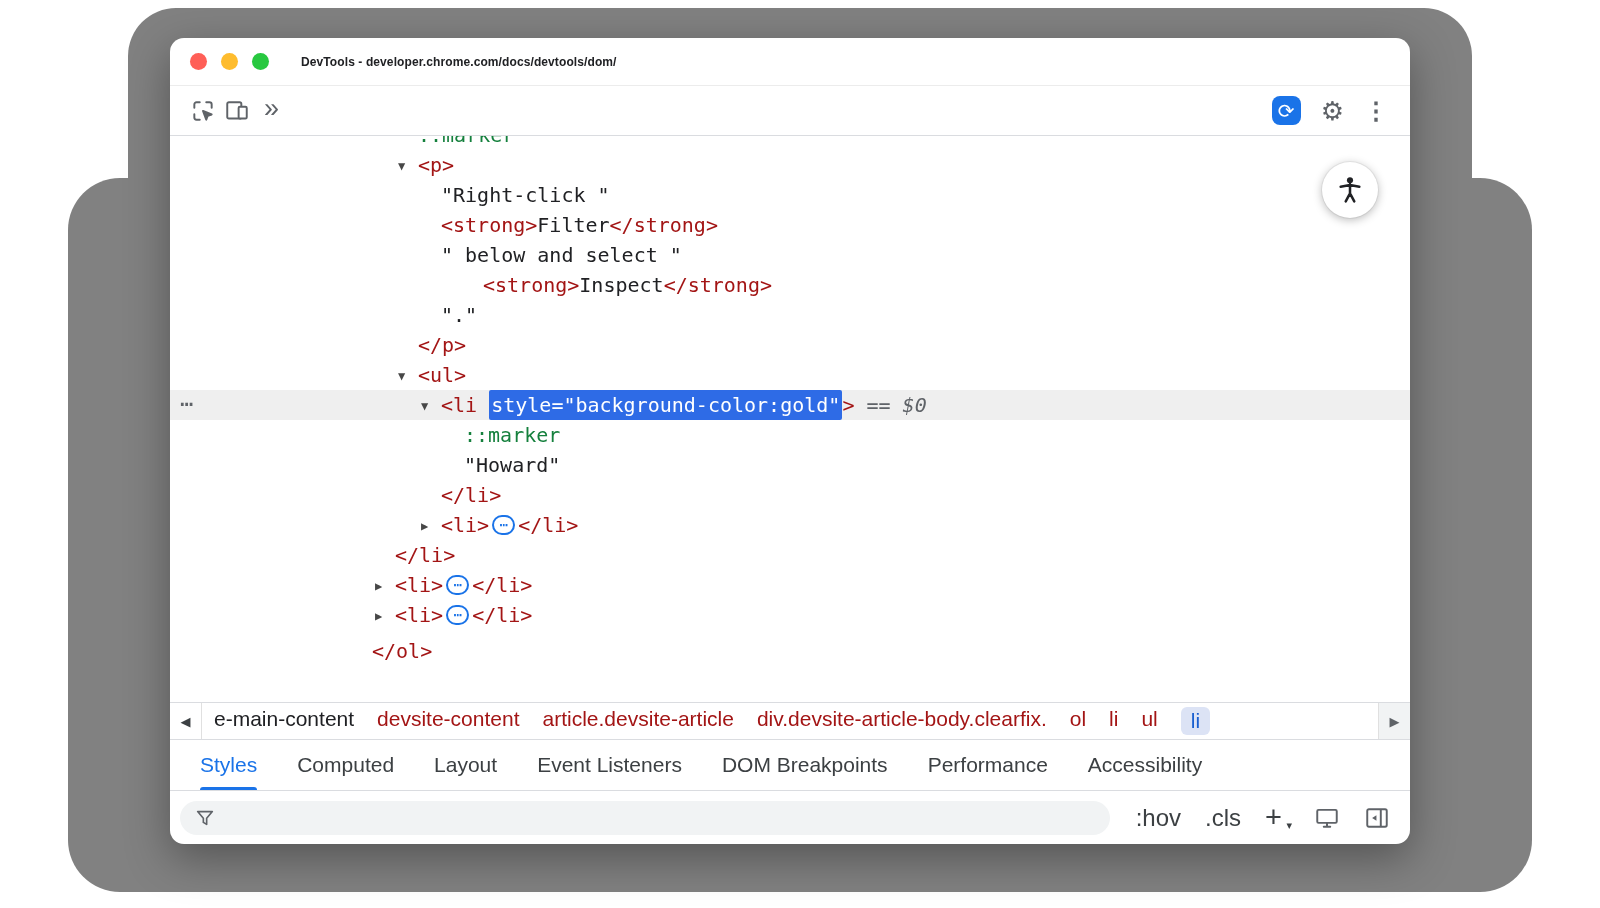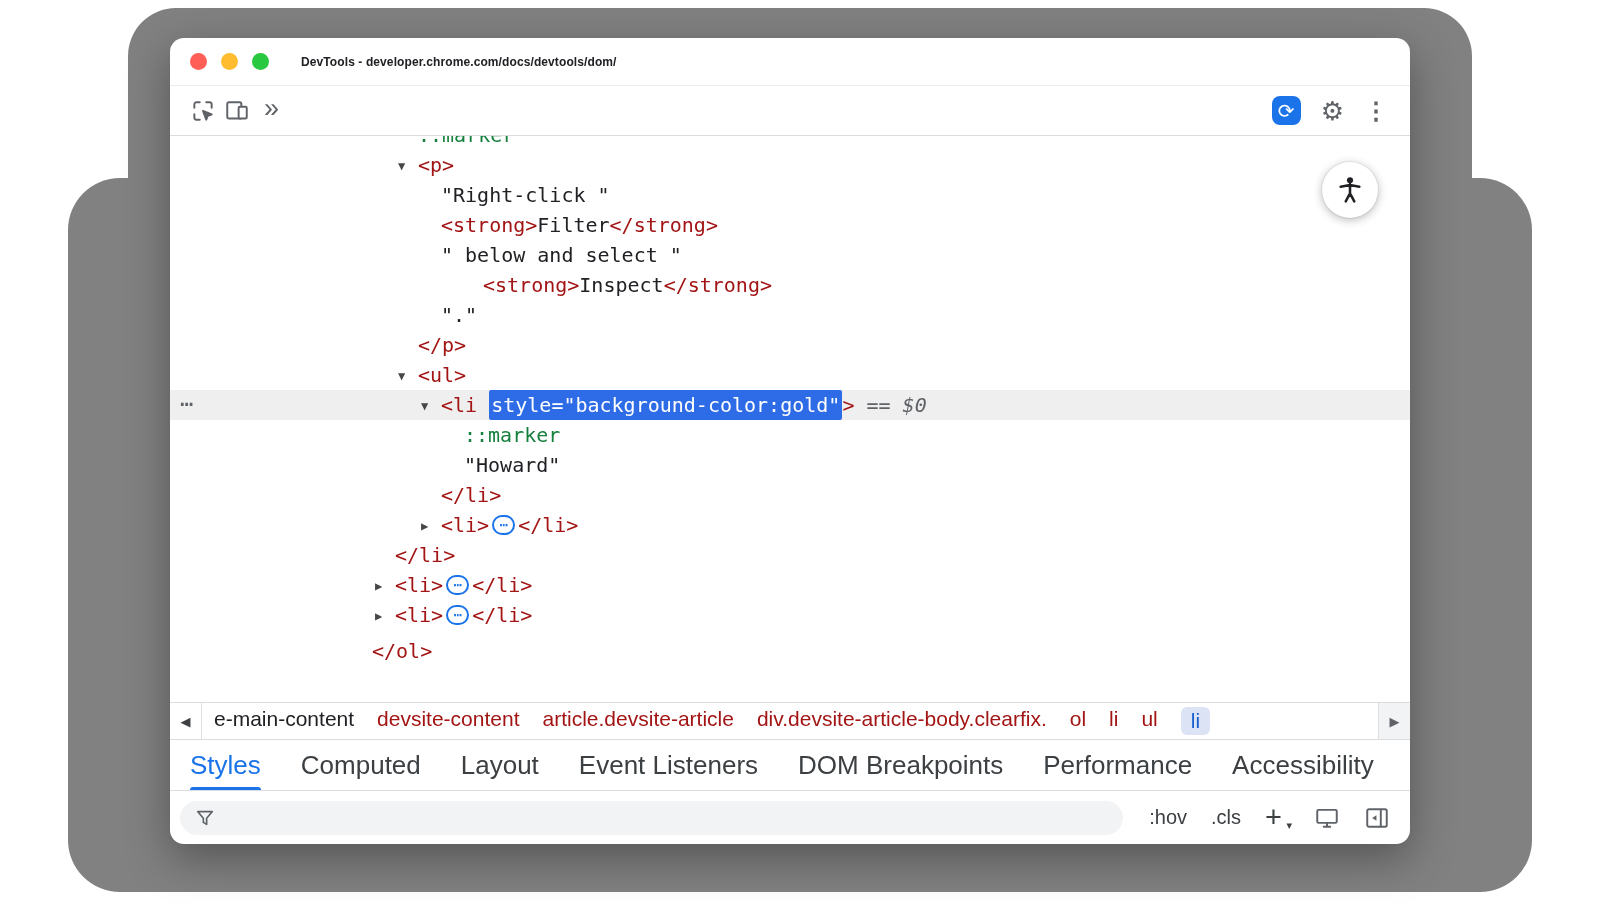--- a/index.html
+++ b/index.html
@@ -56,33 +56,33 @@
   .crumb-nav{width:32px;height:100%;display:flex;align-items:center;justify-content:center;font-size:13px;color:#3c4043;background:#fff}
   .crumb-nav.left{border-right:1px solid #e0e0e0}
   .crumb-nav.right{border-left:1px solid #e0e0e0;background:#f1f3f4;color:#5f6368}
   .crumbs{flex:1;display:flex;align-items:flex-start;gap:23px;padding-left:12px;white-space:nowrap;overflow:hidden}
   .crumb.plain{color:#202124}
   .crumb.element{color:#a31515}
   .crumb.selected{color:#1a5fd0;background:#dce3f5;border-radius:6px;padding:2px 10px}
 
   
   .ptabs{flex:0 0 50px;border-top:1px solid #dadce0;display:flex;align-items:center;gap:40px;
-    padding-left:20px;font-size:26px;color:#3c4043}
+    padding-left:30px;font-size:21px;color:#3c4043}
   .ptab{position:relative;height:50px;display:flex;align-items:center}
   .ptab.active{color:#1a73e8}
   .ptab.active::after{content:"";position:absolute;left:0;right:0;bottom:0;height:3px;background:#1a73e8;border-radius:3px 3px 0 0}
 
   
   .filterbar{flex:0 0 54px;border-top:1px solid #dadce0;display:flex;align-items:center;padding:0 20px 0 10px}
   .filter-pill{flex:1;height:34px;background:#f1f3f4;border-radius:17px;display:flex;align-items:center;padding:0 14px;gap:10px}
   .filter-pill input{flex:1;border:none;background:transparent;outline:none;font-size:20px;color:#202124;
     font-family:"Liberation Sans",sans-serif}
   .filter-pill input::placeholder{color:#444746;opacity:1}
   .fb-right{display:flex;align-items:center;gap:24px;margin-left:26px}
-  .fb-text{font-size:20px;color:#3c4043}
+  .fb-text{font-size:24px;color:#3c4043}
   .fb-plus{font-size:29px;color:#3c4043;position:relative;line-height:1;padding-right:8px}
   .caret{font-size:11px;color:#3c4043;position:absolute;right:-2px;bottom:1px}
 
   
   .a11y-fab{position:absolute;left:1152px;top:124px;width:56px;height:56px;border-radius:50%;background:#fff;
     box-shadow:0 2px 10px rgba(0,0,0,.28),0 0 0 1px rgba(0,0,0,.05);
     display:flex;align-items:center;justify-content:center;z-index:5}
 </style>
 </head>
 <body>

